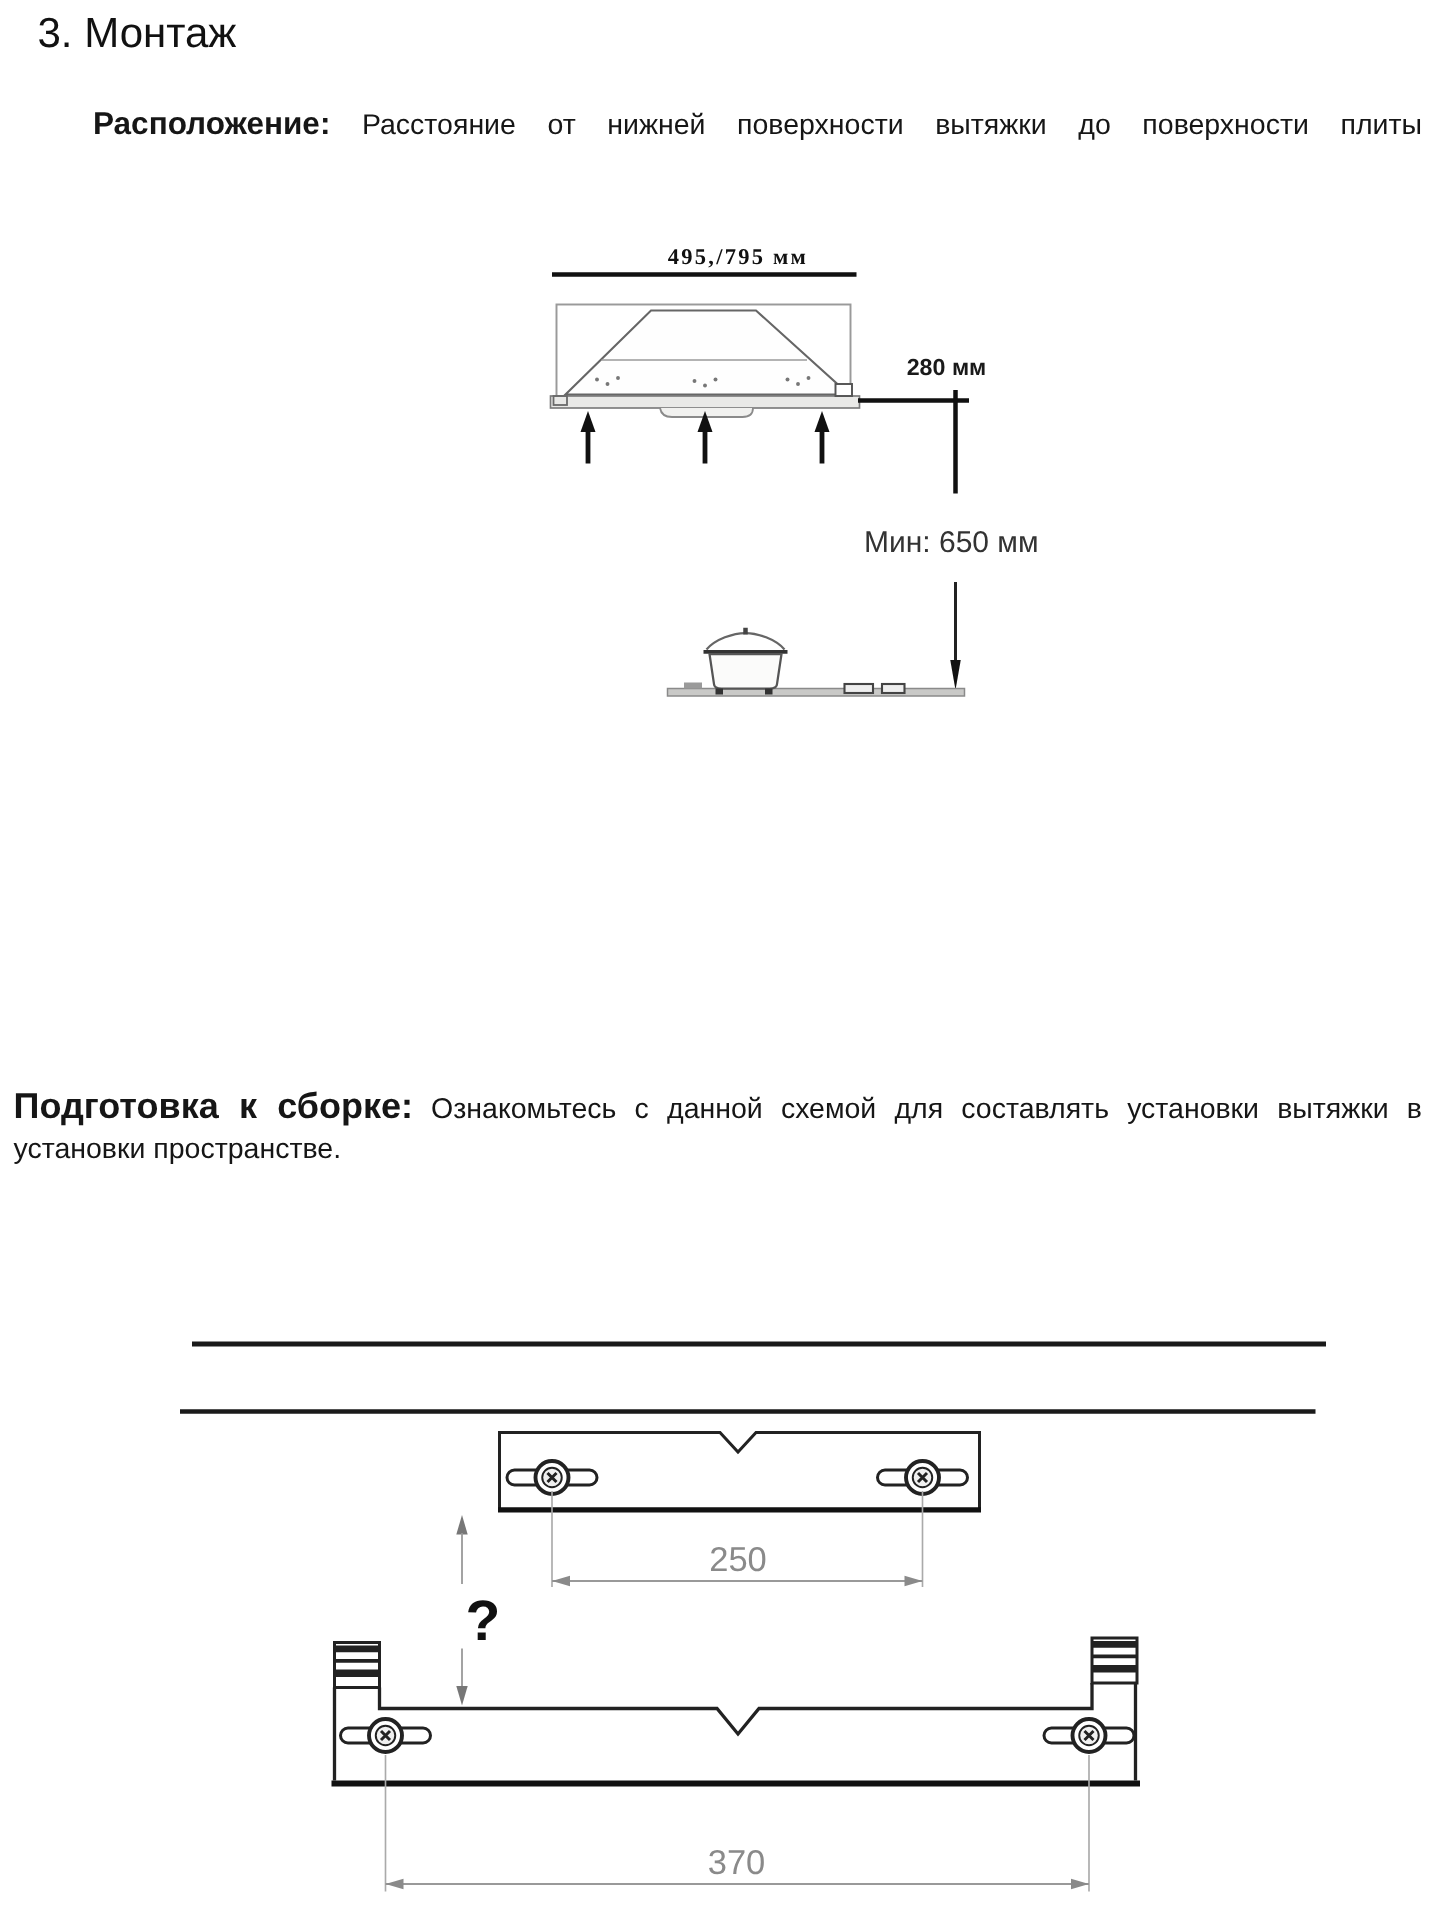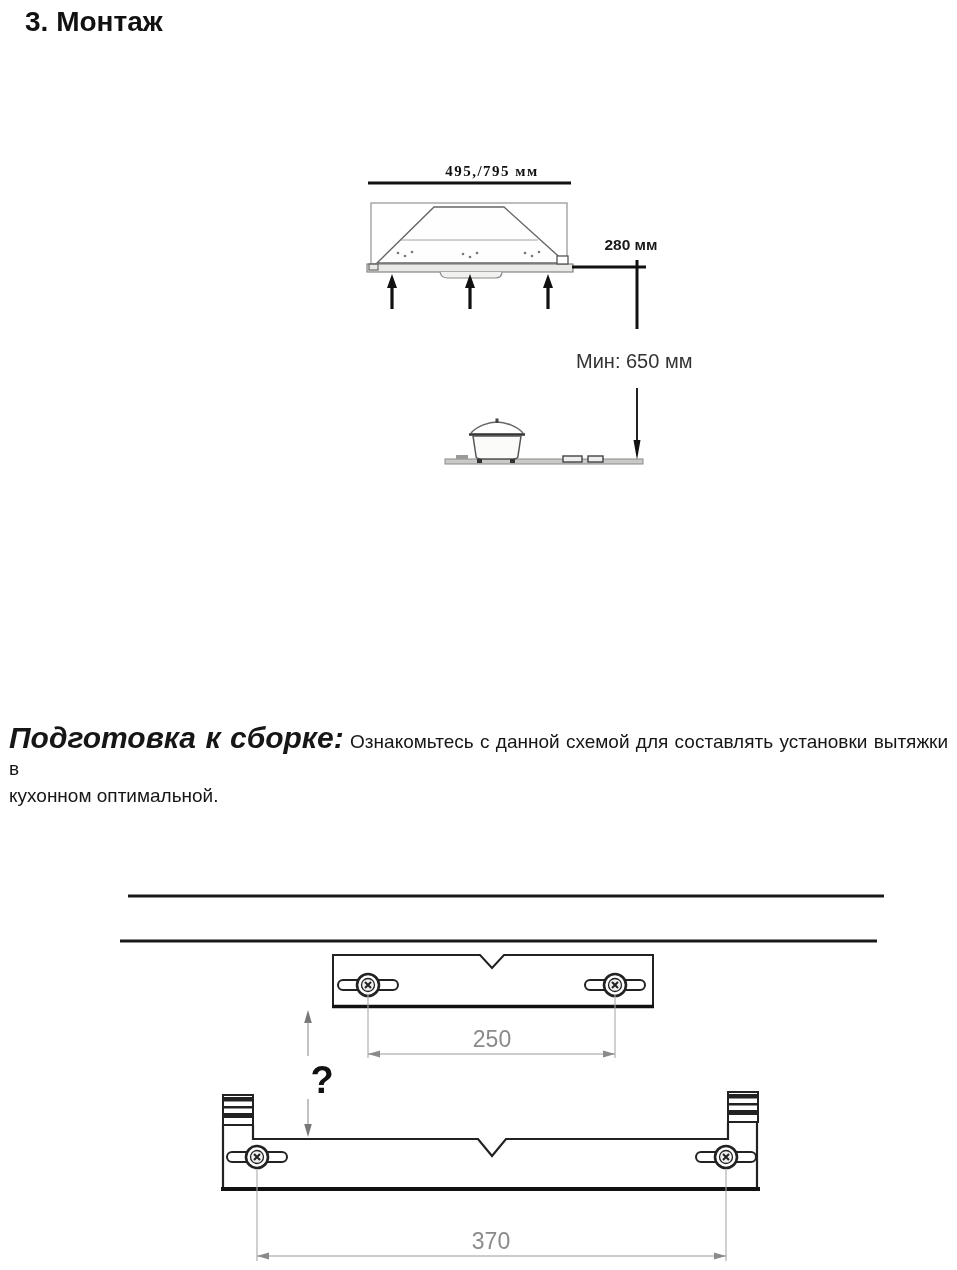--- a/index.html
+++ b/index.html
@@ -2,44 +2,45 @@
 <html><head>
 <meta charset="utf-8">
 <style>
   html,body{margin:0;padding:0;background:#fff;}
   .page{
     position:relative;width:957px;height:1270px;background:#fff;overflow:hidden;
     font-family:"Liberation Sans",sans-serif;color:#1a1a1a;
   }
   .title{
     position:absolute;left:25px;top:6px;margin:0;
-    font-size:28px;font-weight:bold;color:#111;
+    font-size:28px;font-weight:normal;color:#111;
   }
   .para{position:absolute;font-size:19px;line-height:27px;color:#161616;}
   .para .line-first{text-align:justify;text-align-last:justify;}
   .para .lbl{font-weight:bold;}
   .para-location{left:62px;top:69px;width:886px;}
   .para-location .lbl{font-size:21px;}
   .para-prep{left:9px;top:724px;width:939px;}
-  .para-prep .lbl{font-size:30px;font-style:italic;}
+  .para-prep .lbl{font-size:24px;}
   svg text{font-family:"Liberation Sans",sans-serif;}
   svg .dimnum{fill:#8a8a8a;font-size:23px;}
   svg .serifdim{font-family:"Liberation Serif",serif;font-weight:bold;font-size:15px;letter-spacing:1.5px;fill:#111;}
   .diag{position:absolute;}
   .diag-hood{left:350px;top:148px;}
   .diag-mount{left:100px;top:880px;}
 </style>
 </head>
 <body>
 
 <div class="page">
 
   <h1 class="title">3. Монтаж</h1>
 
   <div class="para para-location">
+    <div class="line-first"><span class="lbl">Расположение:</span> <span>Расстояние от нижней поверхности вытяжки до поверхности плиты</span></div>
   </div>
 
   <svg class="diag diag-hood" width="360" height="330" viewBox="350 148 360 330" xmlns="http://www.w3.org/2000/svg">
 
     <text class="serifdim" x="492" y="176" text-anchor="middle">495,/795 мм</text>
     <line x1="368" y1="183" x2="571" y2="183" stroke="#111" stroke-width="3"></line>
 
     <g>
       <rect x="371" y="203" width="196" height="61" fill="none" stroke="#9a9a9a" stroke-width="1.3"></rect>
       <path d="M434,207 L504,207 L566,263 L377,263 Z" fill="#fefefe" stroke="#666" stroke-width="1.4"></path>
@@ -99,21 +100,21 @@
 
       <g>
         <rect x="563" y="456" width="19" height="6" fill="#eee" stroke="#444" stroke-width="1.4"></rect>
         <rect x="588" y="456" width="15" height="6" fill="#eee" stroke="#444" stroke-width="1.4"></rect>
       </g>
     </g>
   </svg>
 
   <div class="para para-prep">
     <div class="line-first"><span class="lbl">Подготовка к сборке:</span> <span>Ознакомьтесь с данной схемой для составлять установки вытяжки в</span></div>
-    <div>кухонном оптимальной.</div>
+    <div>установки пространстве.</div>
   </div>
 
   <svg class="diag diag-mount" width="800" height="390" viewBox="100 880 800 390" xmlns="http://www.w3.org/2000/svg">
 
     <g stroke="#1a1a1a">
       <line x1="128" y1="896" x2="884" y2="896" stroke-width="3.2"></line>
       <line x1="120" y1="941" x2="877" y2="941" stroke-width="3"></line>
     </g>
 
     <g>

